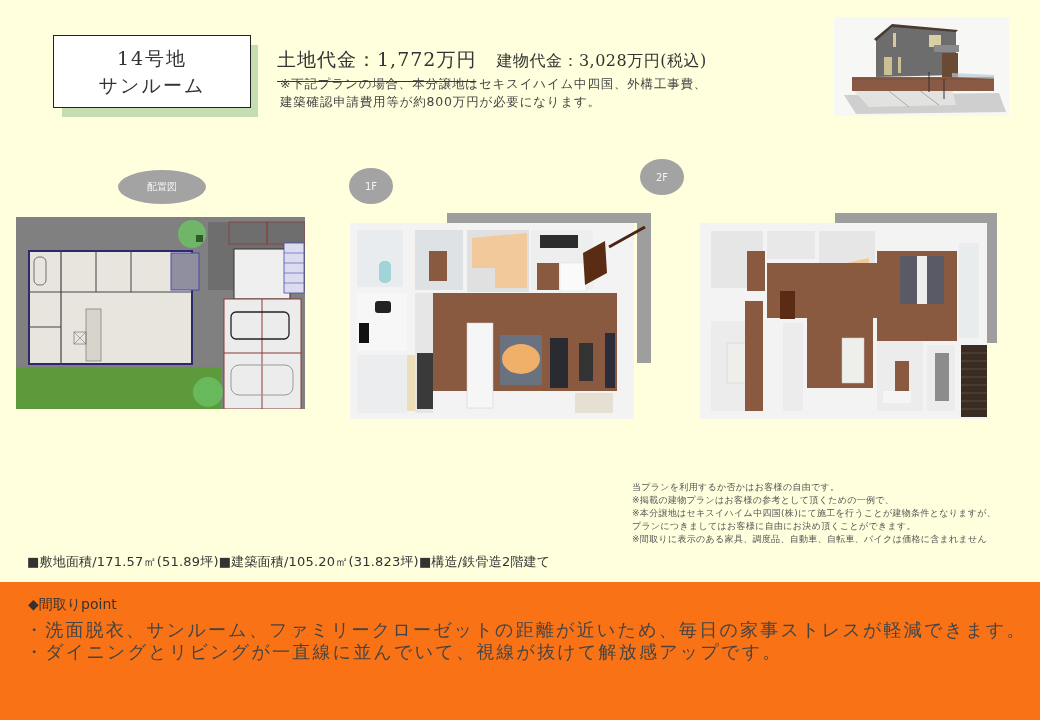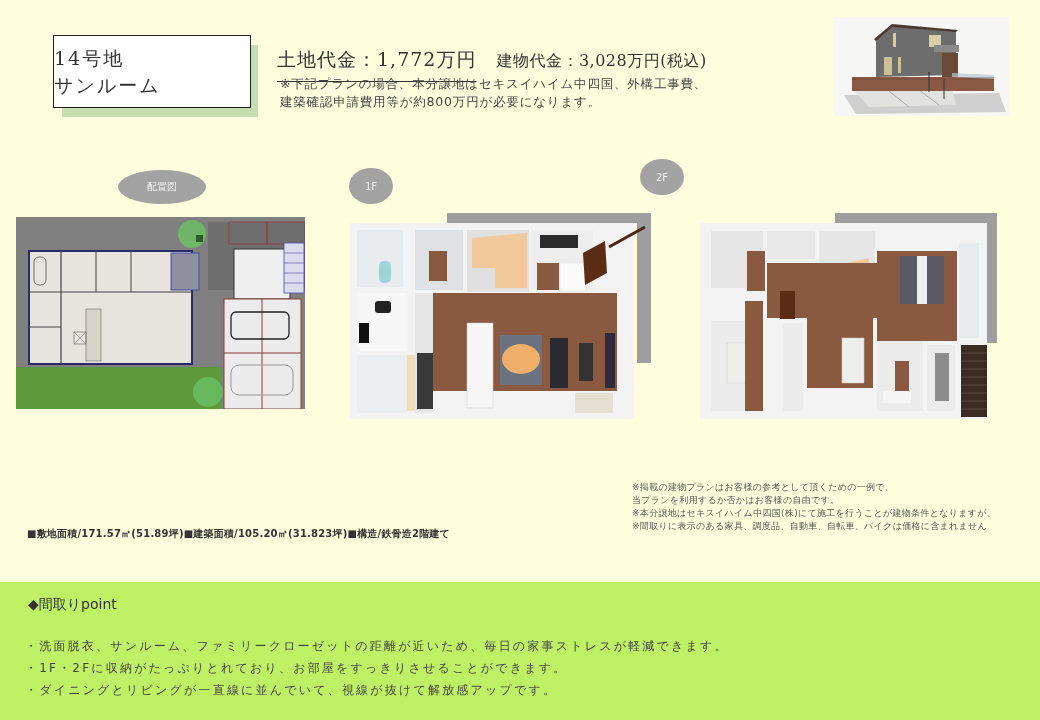--- a/index.html
+++ b/index.html
@@ -10,21 +10,21 @@
     color: #333;
     position: relative;
   }
   .abs { position: absolute; }
 
   
   .title-shadow { left: 62px; top: 45px; width: 196px; height: 72px; background: #C4DEB2; }
   .title-box {
     left: 53px; top: 35px; width: 198px; height: 73px;
     background: #fff; border: 1.5px solid #222;
-    display: flex; flex-direction: column; justify-content: center;
+    display: flex; flex-direction: column; align-items: center; justify-content: center;
     font-family: "DejaVu Serif", serif; color: #333; font-size: 19px; line-height: 27px;
     letter-spacing: 2px;
   }
 
   
   .price-row { left: 277px; top: 47px; display: flex; align-items: baseline; font-family: "DejaVu Serif", serif; color: #333; }
   .land-price { font-size: 19px; letter-spacing: 1px; border-bottom: 1.5px solid #333; padding-bottom: 8px; }
   .bldg-price { font-size: 16px; margin-left: 20px; letter-spacing: 0.5px; }
   .price-note { left: 280px; top: 75px; font-size: 12.5px; line-height: 18px; color: #444; letter-spacing: 0.8px; }
 
@@ -37,26 +37,26 @@
   .pill-1f { left: 349px; top: 168px; width: 44px; height: 36px; border-radius: 50%; }
   .pill-2f { left: 640px; top: 159px; width: 44px; height: 36px; border-radius: 50%; }
 
   
   .site-plan { left: 16px; top: 217px; width: 289px; height: 192px; background: #7d7d7d; overflow: hidden; }
   .plan-1f { left: 347px; top: 213px; width: 304px; height: 208px; overflow: hidden; }
   .plan-2f { left: 697px; top: 213px; width: 313px; height: 208px; overflow: hidden; }
 
   
   .disclaimer { left: 632px; top: 481px; font-size: 9px; line-height: 13px; color: #555; letter-spacing: 0.3px; white-space: nowrap; }
-  .specs { left: 27px; top: 527px; font-size: 10px; color: #333; white-space: nowrap; letter-spacing: 0.2px; font-weight: bold; }
-
-  
-  .points { left: 0; top: 582px; width: 1040px; height: 138px; background: #bef264; }
+  .specs { left: 27px; top: 553px; font-size: 13px; color: #333; white-space: nowrap; letter-spacing: 0.2px; }
+
+  
+  .points { left: 0; top: 582px; width: 1040px; height: 138px; background: #f97316; }
   .points-title { left: 28px; top: 14px; font-size: 14px; color: #333; }
-  .points-list { left: 25px; top: 37px; font-size: 12px; line-height: 22px; color: #444; letter-spacing: 2.2px; margin-top: 16px; }
+  .points-list { left: 25px; top: 37px; font-size: 18px; line-height: 22px; color: #444; letter-spacing: 2.2px; }
 </style>
 </head>
 <body>
 
 <div class="abs title-shadow"></div>
 <div class="abs title-box">
   <div>14号地</div>
   <div>サンルーム</div>
 </div>
 
@@ -221,28 +221,28 @@
         <line x1="264" y1="164" x2="290" y2="164"></line>
       <line x1="264" y1="172" x2="290" y2="172"></line>
         <line x1="264" y1="180" x2="290" y2="180"></line>
       <line x1="264" y1="188" x2="290" y2="188"></line>
         <line x1="264" y1="196" x2="290" y2="196"></line>
     </g>
   </svg>
 </div>
 
 <div class="abs disclaimer">
+  <div>当プランを利用するか否かはお客様の自由です。</div>
   <div>※掲載の建物プランはお客様の参考として頂くための一例で、</div>
-  <div>当プランを利用するか否かはお客様の自由です。</div>
   <div>※本分譲地はセキスイハイム中四国(株)にて施工を行うことが建物条件となりますが、</div>
+  <div>プランにつきましてはお客様に自由にお決め頂くことができます。</div>
   <div>※間取りに表示のある家具、調度品、自動車、自転車、バイクは価格に含まれません</div>
 </div>
 
 <div class="abs specs">■敷地面積/171.57㎡(51.89坪)■建築面積/105.20㎡(31.823坪)■構造/鉄骨造2階建て</div>
 
 <div class="abs points">
   <div class="abs points-title">◆間取りpoint</div>
   <div class="abs points-list">
     <div>・洗面脱衣、サンルーム、ファミリークローゼットの距離が近いため、毎日の家事ストレスが軽減できます。</div>
-    <div>・1F・2Fに収納がたっぷりとれており、お部屋をすっきりさせることができます。</div>
     <div>・ダイニングとリビングが一直線に並んでいて、視線が抜けて解放感アップです。</div>
   </div>
 </div>
 
 </body></html>

